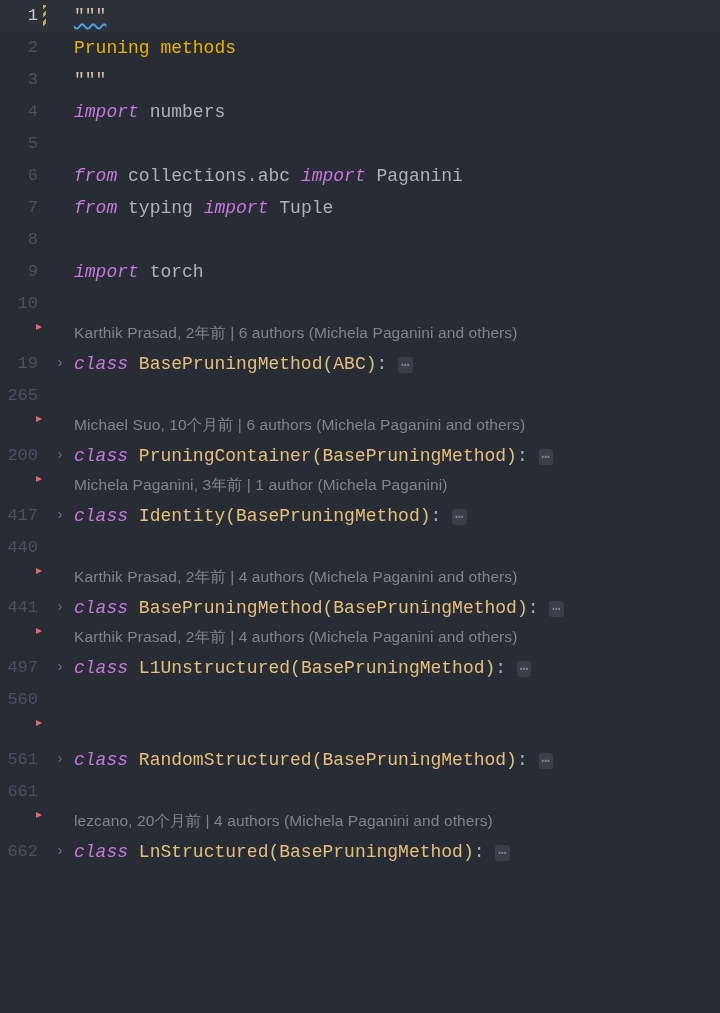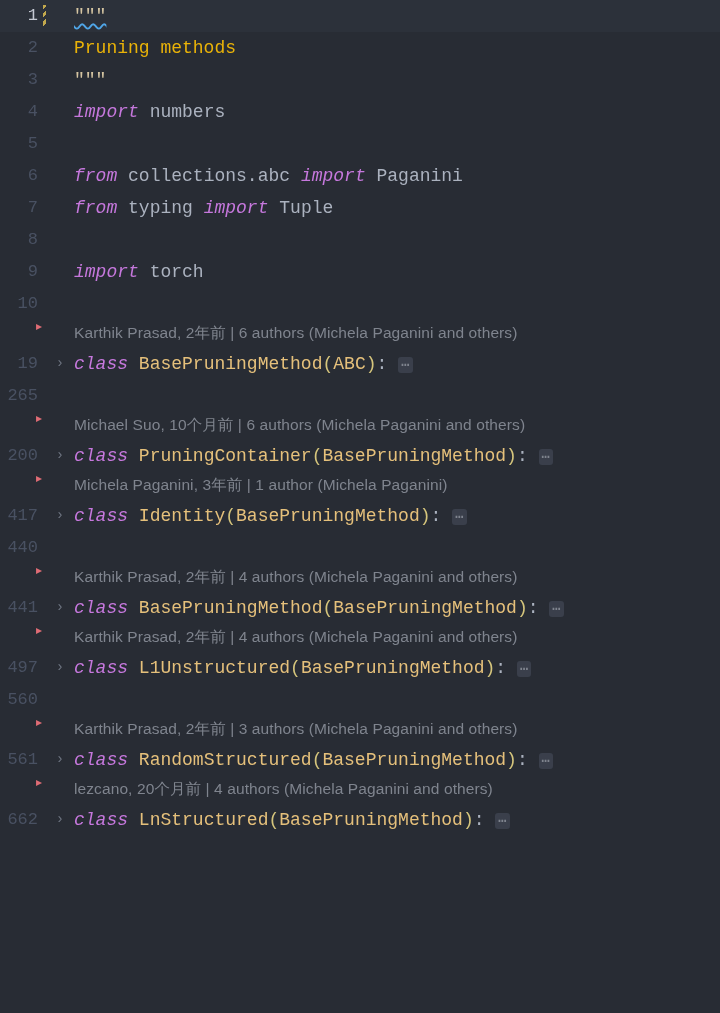--- a/index.html
+++ b/index.html
@@ -221,27 +221,31 @@
     <div class="code"><span class="kw">class</span> <span class="cls">L1Unstructured</span><span class="paren">(</span><span class="cls">BasePruningMethod</span><span class="paren">)</span><span class="colon">:</span> <span class="ellips">⋯</span></div>
   </div>
   <div class="line">
     <div class="gutter"><span>560</span></div>
     <div class="fold-col"></div>
     <div class="code"></div>
   </div>
 
   <div class="codelens">
     <span class="fold-marker">▸</span>
-    <span>Karthik Prasad, 2年前 | 3 authors (Michela Paganini and others)</span>
   </div>
   <div class="line">
     <div class="gutter"><span>561</span></div>
     <div class="fold-col"><span class="fold">›</span></div>
     <div class="code"><span class="kw">class</span> <span class="cls">RandomStructured</span><span class="paren">(</span><span class="cls">BasePruningMethod</span><span class="paren">)</span><span class="colon">:</span> <span class="ellips">⋯</span></div>
   </div>
+  <div class="line">
+    <div class="gutter"><span>661</span></div>
+    <div class="fold-col"></div>
+    <div class="code"></div>
+  </div>
 
   <div class="codelens">
     <span class="fold-marker">▸</span>
     <span>lezcano, 20个月前 | 4 authors (Michela Paganini and others)</span>
   </div>
   <div class="line">
     <div class="gutter"><span>662</span></div>
     <div class="fold-col"><span class="fold">›</span></div>
     <div class="code"><span class="kw">class</span> <span class="cls">LnStructured</span><span class="paren">(</span><span class="cls">BasePruningMethod</span><span class="paren">)</span><span class="colon">:</span> <span class="ellips">⋯</span></div>
   </div>

